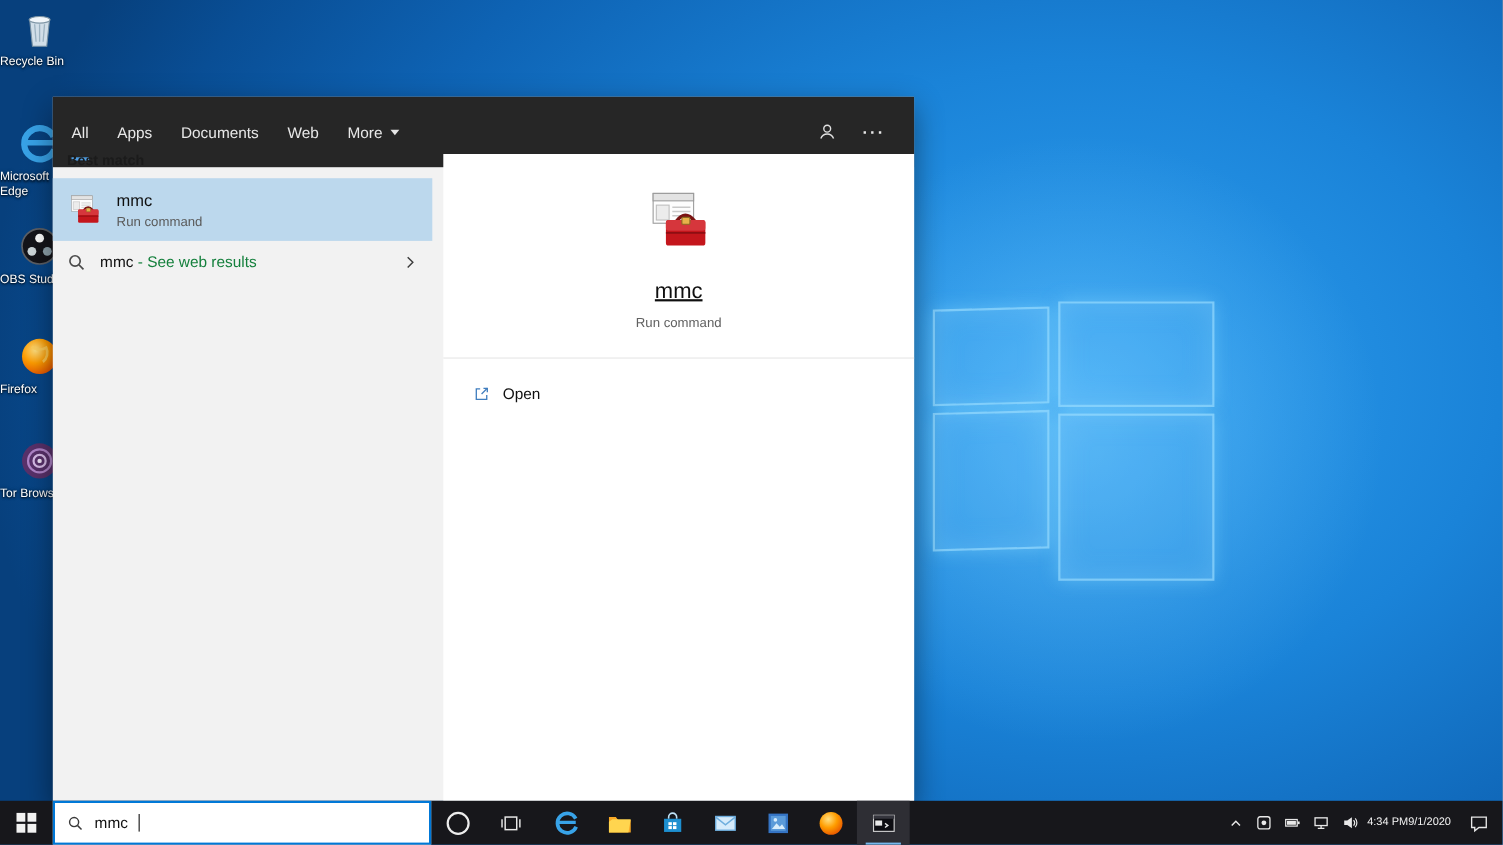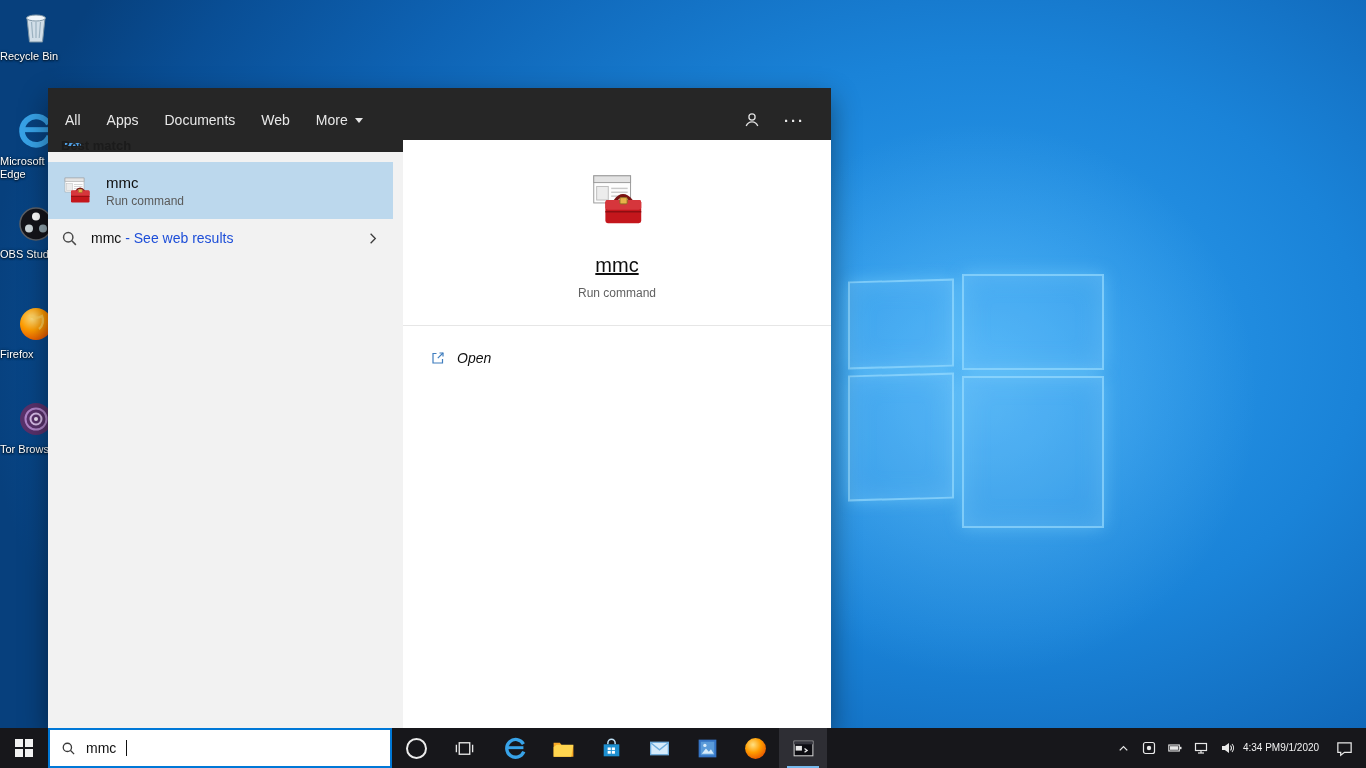--- a/index.html
+++ b/index.html
@@ -70,32 +70,32 @@
     height:57px;background:#bcd8ed;display:flex;align-items:center;
     padding:0 13px;gap:13px;cursor:pointer;
   }
   .result-text{display:flex;flex-direction:column;}
   .result-title{font-size:15px;color:#0f0f0f;}
   .result-sub{font-size:12px;color:#5a5a5a;margin-top:3px;}
   .web-item{
     display:flex;align-items:center;height:38px;padding:0 13px;gap:13px;cursor:pointer;
   }
   .web-text{font-size:14px;color:#0f0f0f;}
-  .web-suffix{color:#1d4ed8;}
+  .web-suffix{color:#15803d;}
   .web-chevron{margin-left:auto;display:flex;align-items:center;}
 
   .preview{
     position:absolute;left:355px;top:52px;width:428px;bottom:0;background:#ffffff;
     display:flex;flex-direction:column;align-items:center;
   }
   .preview-icon{margin-top:30px;}
   .preview-title{font-size:20px;color:#0f0f0f;text-decoration:underline;margin-top:22px;}
   .preview-sub{font-size:12px;color:#616161;margin-top:9px;}
   .preview-divider{width:100%;height:1px;background:#e6e6e6;margin-top:25px;}
-  .actions{width:100%;margin-top:16px;display:flex;flex-direction:column;font-style:italic;}
+  .actions{width:100%;margin-top:16px;display:flex;flex-direction:column;}
   .action-row{
     display:flex;align-items:center;gap:11px;height:32px;padding-left:27px;
     font-size:14px;color:#0f0f0f;cursor:pointer;
   }
 
   
   .taskbar{
     position:absolute;left:0;bottom:0;width:1366px;height:40px;background:#17171b;
     display:flex;align-items:stretch;z-index:10;
   }

